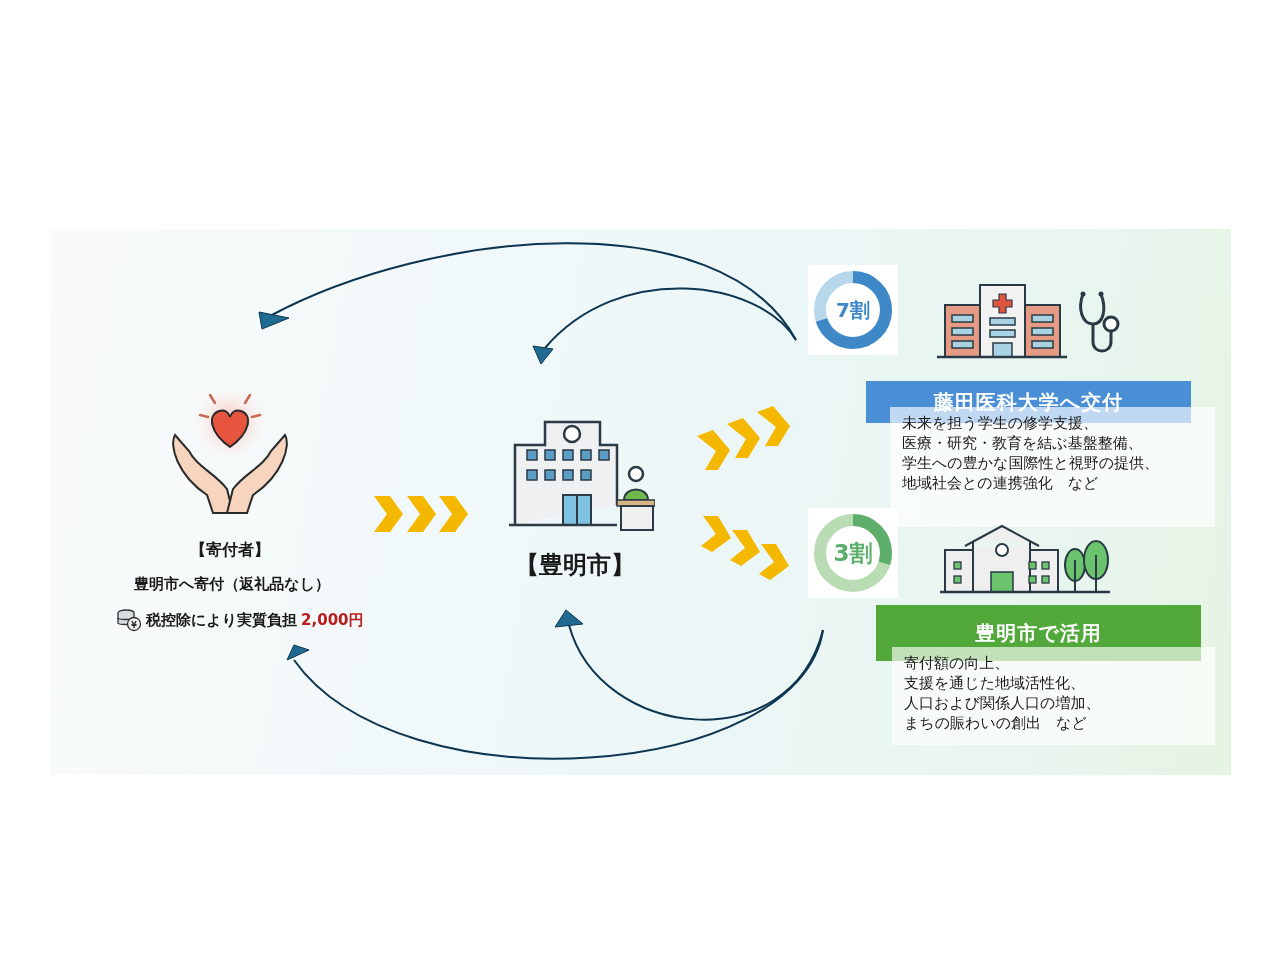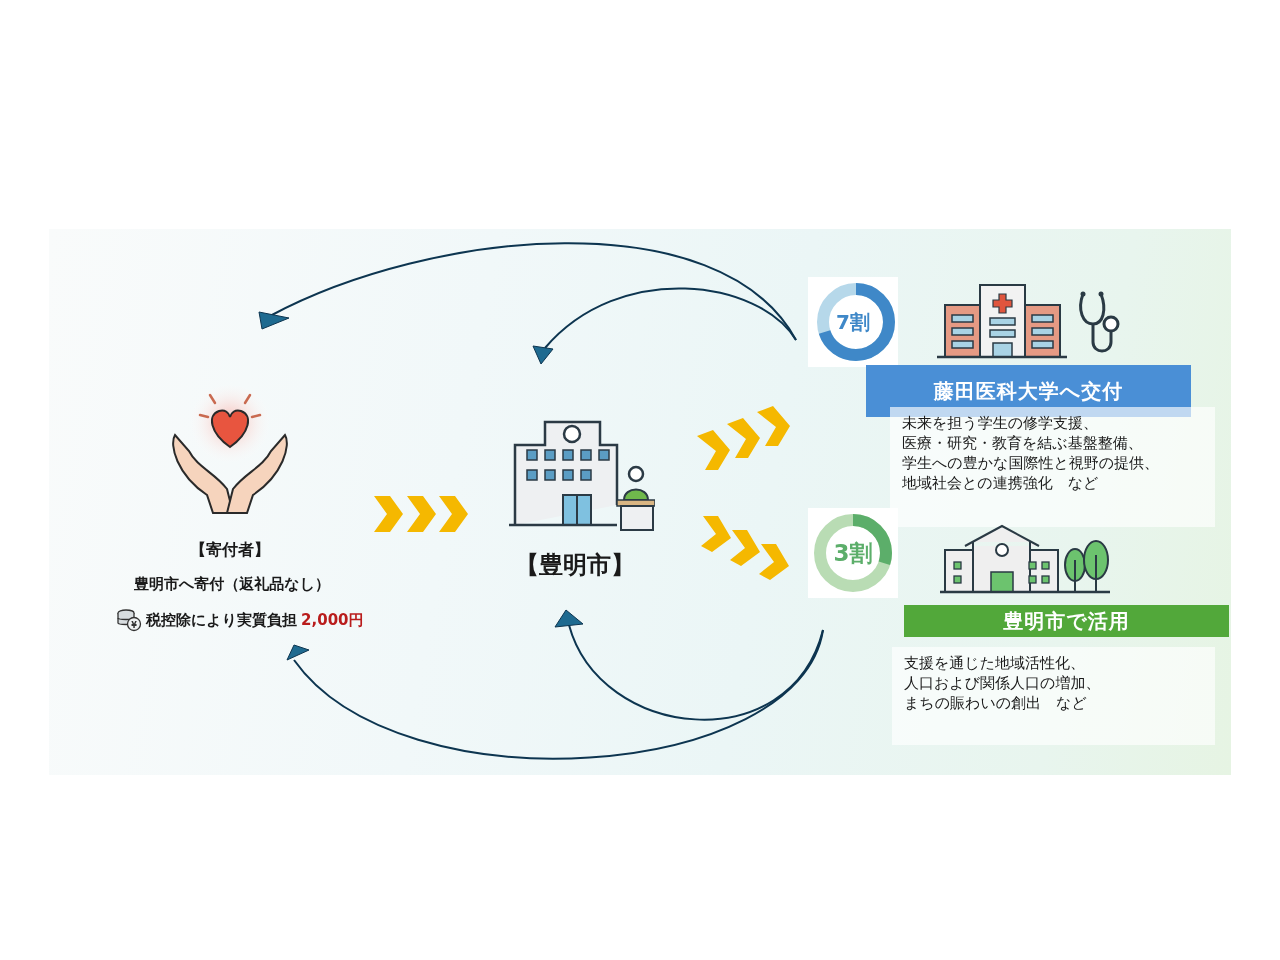--- a/index.html
+++ b/index.html
@@ -10,22 +10,22 @@
   .abs { position:absolute; }
   .svg-layer { position:absolute; left:0; top:0; width:1280px; height:960px; pointer-events:none; }
   .label-bold { font-weight:bold; white-space:nowrap; text-align:center; }
   .donor-title { left:140px; top:540px; width:180px; font-size:16px; }
   .donor-sub { left:112px; top:575px; width:240px; font-size:15px; font-weight:bold; white-space:nowrap; text-align:center; }
   .donor-tax { left:116px; top:608px; font-size:15px; font-weight:bold; white-space:nowrap; display:flex; align-items:center; gap:4px; }
   .donor-tax .amount { color:#b91c1c; }
   .city-title { left:510px; top:549px; width:130px; font-size:24px; }
   .donut-wrap { width:90px; height:90px; background:#ffffff; display:flex; align-items:center; justify-content:center; }
   .banner { color:#ffffff; font-weight:bold; font-size:20px; text-align:center; display:flex; align-items:center; justify-content:center; white-space:nowrap; letter-spacing:1px; }
-  .banner-blue { left:866px; top:365px; width:325px; height:52px; background:#4a8fd6; }
-  .banner-green { left:904px; top:605px; width:325px; height:32px; background:#52a83a;text-align:center; }
+  .banner-blue { left:866px; top:381px; width:325px; height:42px; background:#4a8fd6; }
+  .banner-green { left:876px; top:605px; width:325px; height:56px; background:#52a83a;text-align:center; }
   .desc { background:rgba(255,255,255,0.65); font-size:15px; line-height:20px; padding:6px 10px 4px 12px; box-sizing:border-box; }
   .desc-1 { left:890px; top:407px; width:325px; height:120px; }
   .desc-2 { left:892px; top:647px; width:323px; height:98px; }
   .desc div { white-space:nowrap; }
 </style>
 </head>
 <body>
 
 <div class="panel"></div>
 
@@ -110,21 +110,21 @@
   <rect x="58" y="85" width="28" height="30" fill="#7fc1e0" stroke="#2b3a45" stroke-width="2"></rect>
   <line x1="72" y1="85" x2="72" y2="115" stroke="#2b3a45" stroke-width="2"></line>
   <line x1="4" y1="115" x2="112" y2="115" stroke="#2b3a45" stroke-width="2.5"></line>
   <circle cx="131" cy="64" r="7" fill="#fff" stroke="#2b3a45" stroke-width="2.5"></circle>
   <path d="M119 90 c0-14 24-14 24 0 z" fill="#6fb84c" stroke="#2b3a45" stroke-width="2"></path>
   <rect x="112" y="90" width="38" height="6" fill="#d9b583" stroke="#2b3a45" stroke-width="1.5"></rect>
   <rect x="116" y="96" width="32" height="24" fill="#eef0f2" stroke="#2b3a45" stroke-width="2"></rect>
 </svg>
 <div class="abs label-bold city-title">【豊明市】</div>
 
-<div class="abs donut-wrap" style="left:808px;top:277px;justify-content:flex-end;">
+<div class="abs donut-wrap" style="left:808px;top:265px;">
   <svg width="84" height="84" viewBox="0 0 84 84">
     <circle cx="42" cy="42" r="33" fill="none" stroke="#b6d8ea" stroke-width="12"></circle>
     <circle cx="42" cy="42" r="33" fill="none" stroke="#3f88c8" stroke-width="12" stroke-dasharray="145.1 207.3" transform="rotate(-90 42 42)"></circle>
   </svg>
   <span class="abs" style="left:0;top:0;width:90px;height:90px;display:flex;align-items:center;justify-content:center;font-weight:bold;font-size:20px;color:#3f88c8;">7割</span>
 </div>
 
 <svg class="abs" style="left:935px;top:280px;" width="190" height="82" viewBox="0 0 190 82">
   <rect x="10" y="25" width="35" height="52" fill="#e59a84" stroke="#2a3a44" stroke-width="2"></rect>
   <rect x="45" y="5" width="45" height="72" fill="#f2f2f2" stroke="#2a3a44" stroke-width="2"></rect>
@@ -185,16 +185,17 @@
 </svg>
 <svg class="abs" style="left:1060px;top:540px;" width="55" height="55" viewBox="0 0 55 55">
   <ellipse cx="15" cy="25" rx="10" ry="16" fill="#6cc36e" stroke="#2a3a44" stroke-width="2"></ellipse>
   <line x1="15" y1="20" x2="15" y2="52" stroke="#2a3a44" stroke-width="2"></line>
   <ellipse cx="36" cy="20" rx="12" ry="19" fill="#6cc36e" stroke="#2a3a44" stroke-width="2"></ellipse>
   <line x1="36" y1="15" x2="36" y2="52" stroke="#2a3a44" stroke-width="2"></line>
 </svg>
 
 <div class="abs banner banner-green">豊明市で活用</div>
 <div class="abs desc desc-2">
+  <div>寄付額の向上、</div>
   <div>支援を通じた地域活性化、</div>
   <div>人口および関係人口の増加、</div>
   <div>まちの賑わいの創出　など</div>
 </div>
 
 </body></html>

